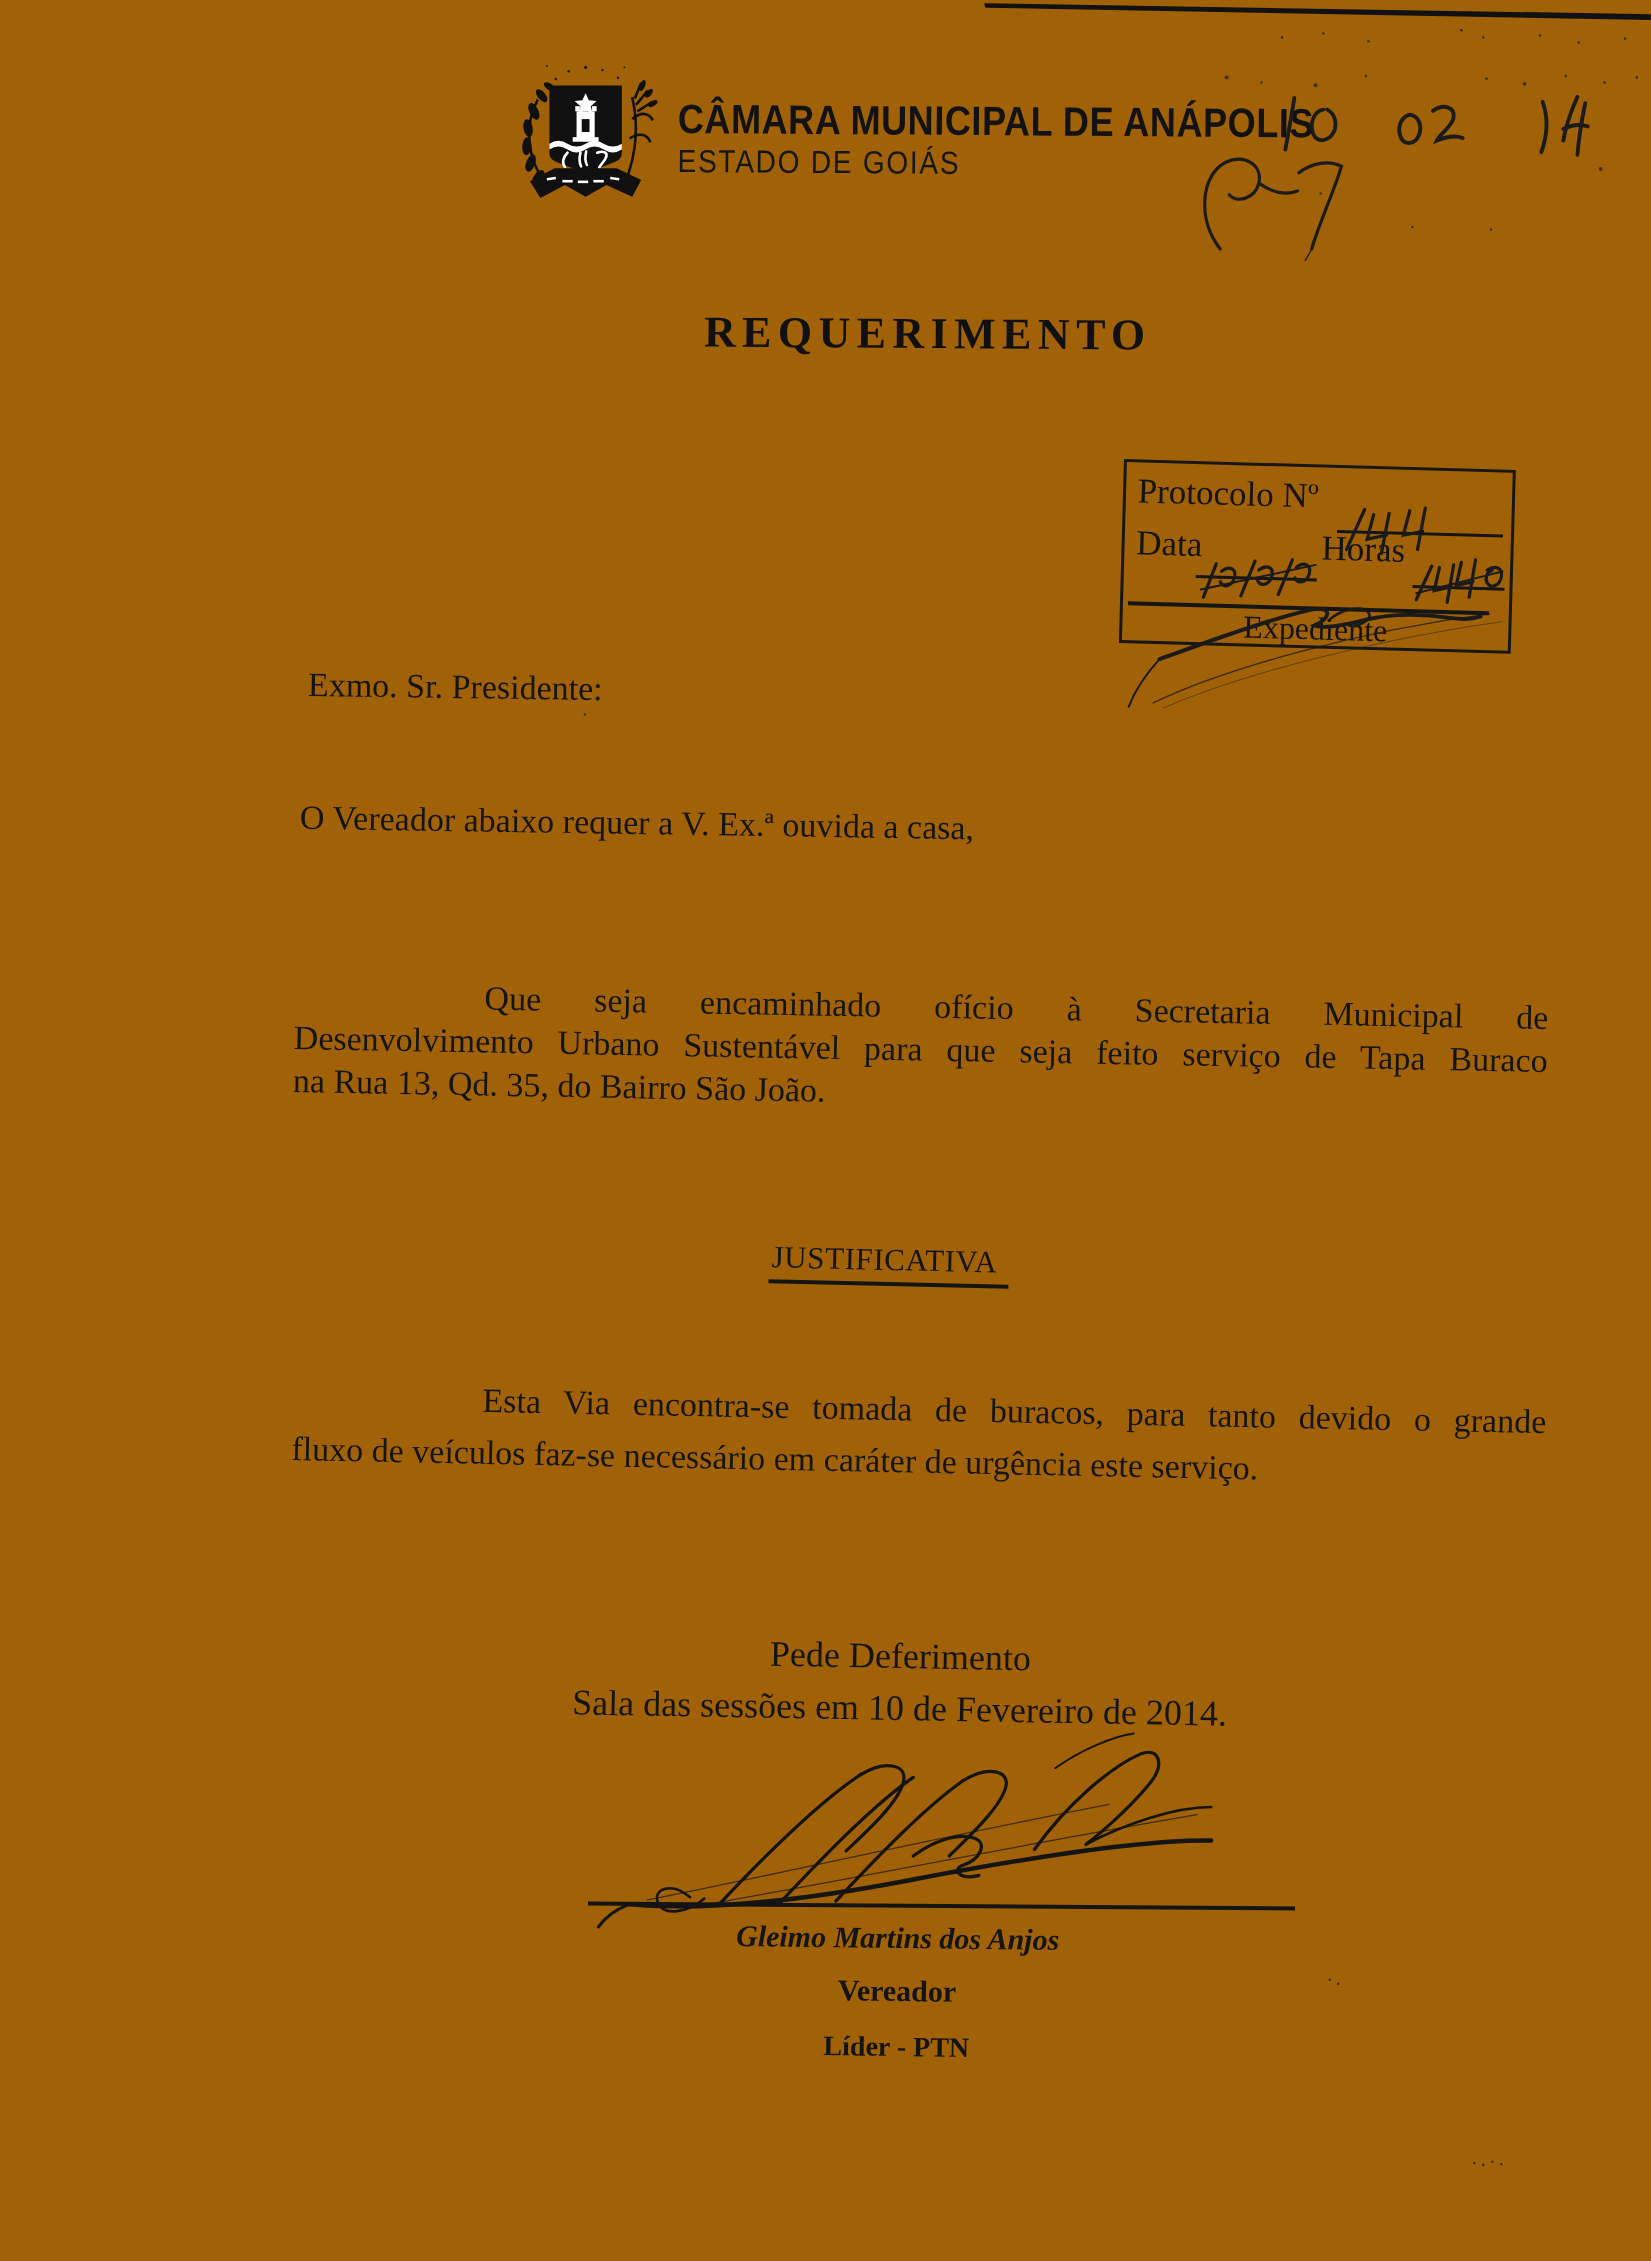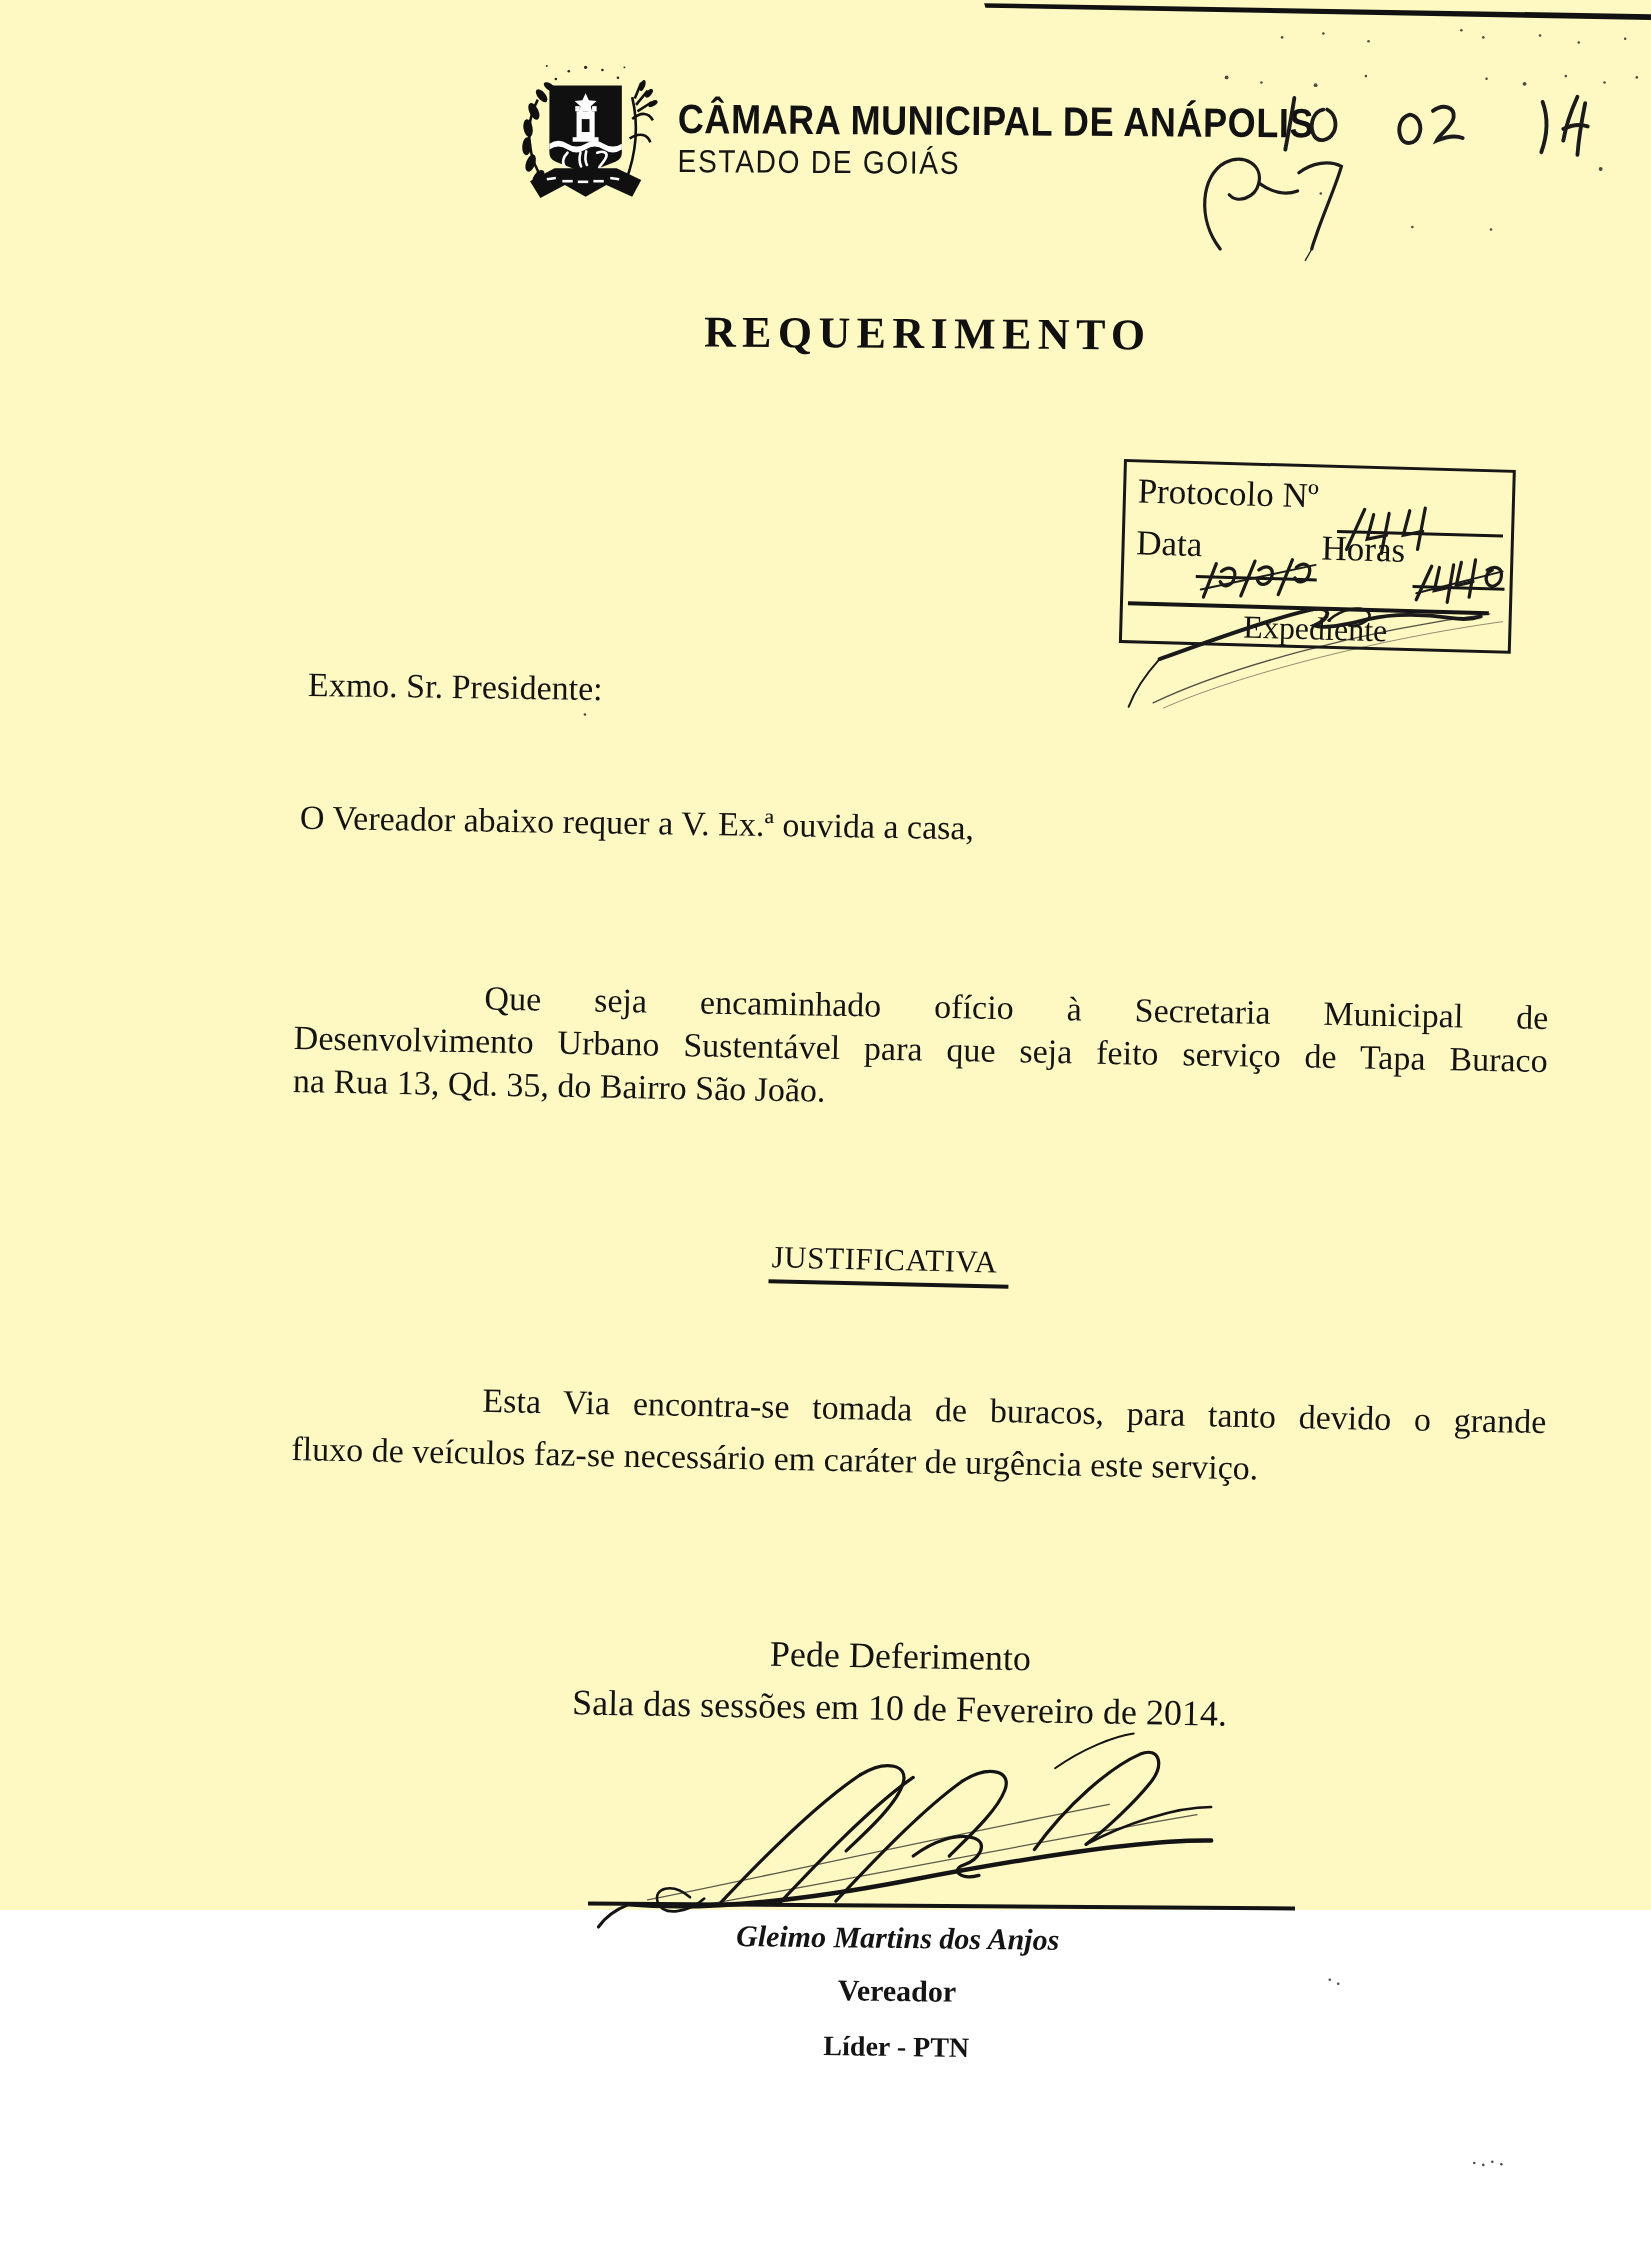--- a/index.html
+++ b/index.html
@@ -1,18 +1,18 @@
 <!DOCTYPE html>
 <html style="font-size:10.3px"><head>
 <meta charset="utf-8">
 <style>
   html,body{margin:0;padding:0;}
   body{width:1651px;height:2261px;background:#ffffff;overflow:hidden;
        font-family:"Liberation Serif", serif;color:#141414;}
-  .page{position:relative;width:1651px;height:1910px;background:#fef9c3;}
+  .page{position:relative;width:1651px;height:2261px;background:#a16207;}
   .abs{position:absolute;}
   
   .lh-text{left:678px;top:95px;transform:rotate(.4deg) scaleX(.88);transform-origin:left top;
            font-family:"Liberation Sans", sans-serif;white-space:nowrap;}
   .lh-title{font-size:41px;font-weight:bold;letter-spacing:0.6px;line-height:48px;color:#121212;}
   .lh-sub{font-size:32px;font-weight:500;letter-spacing:1.9px;line-height:37px;color:#161616;}
   
   .doc-title{left:704px;top:308px;font-size:44px;font-weight:bold;letter-spacing:6.4px;
              transform:rotate(.4deg);white-space:nowrap;color:#101010;}
   

